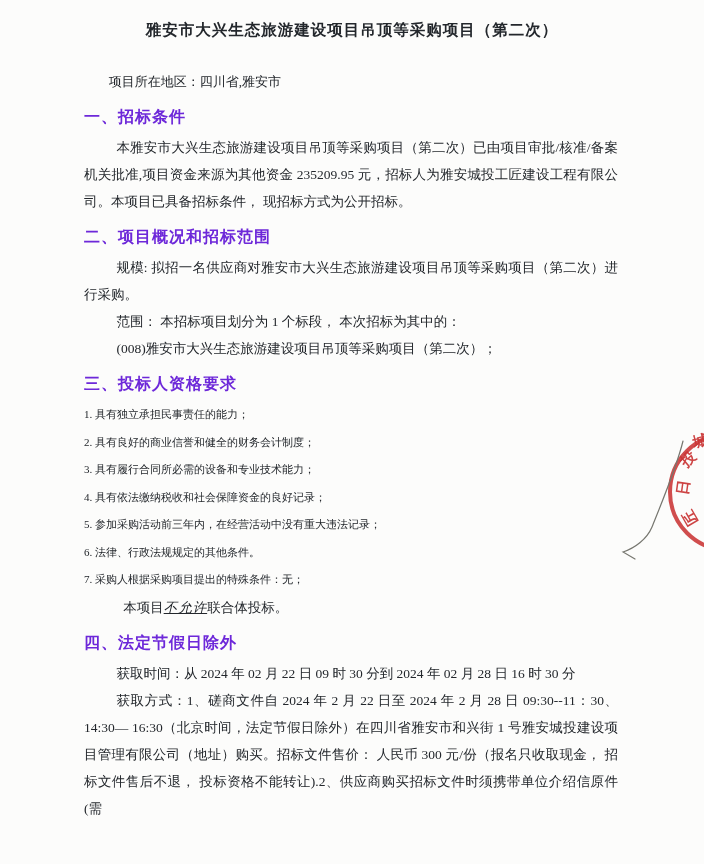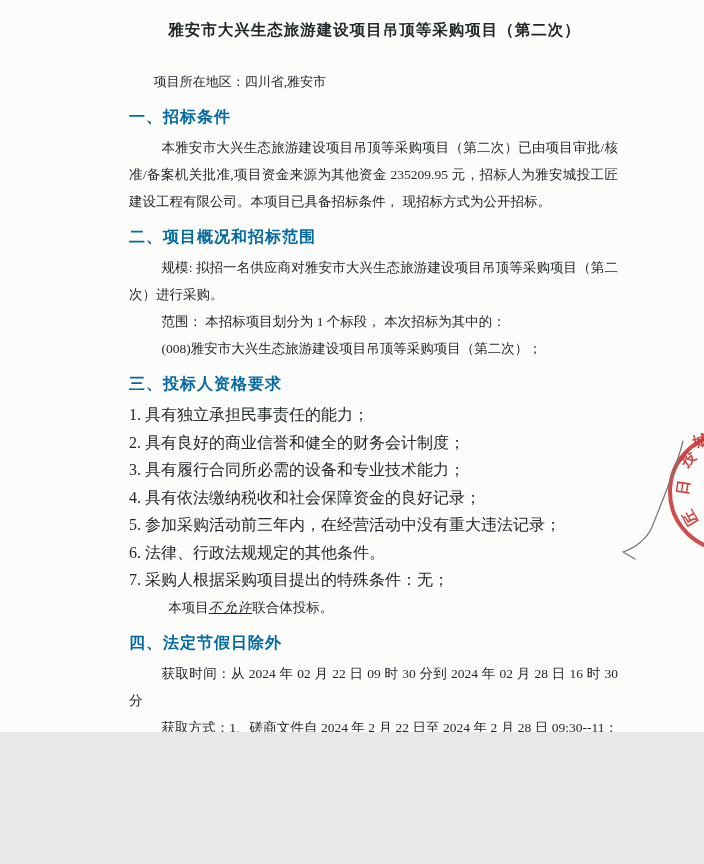--- a/index.html
+++ b/index.html
@@ -1,26 +1,25 @@
 <!DOCTYPE html>
 <html><head>
 <meta charset="utf-8">
 <style>
   * { margin: 0; padding: 0; box-sizing: border-box; }
   html, body { background: #e8e8e8; }
   .page {
     position: relative;
     width: 704px;
-    height: 732px;
+    height: 864px;
     margin: 0 auto;
     background: #fcfcfb;
     overflow: hidden;
     font-family: "Liberation Serif", "DejaVu Serif", serif;
     color: #23272c;
-    padding-left: 45px;
   }
   
   .doc-header { padding-top: 18px; text-align: center; }
   .doc-title {
     font-size: 15.5px;
     font-weight: bold;
     letter-spacing: 1px;
     line-height: 24px;
   }
   .doc-subtitle {
@@ -38,30 +37,30 @@
     margin-left: 1.9em;
     font-size: 13px;
     line-height: 27px;
   }
   h2.sec-heading {
     font-size: 16px;
     font-weight: bold;
     letter-spacing: 1px;
     line-height: 27px;
     margin: 8px 0 4px 0;
-    color: #0369a1;
+    color: #6d28d9;
   }
   .para {
     font-size: 13.5px;
     line-height: 27px;
     text-align: justify;
   }
   .indent { text-indent: 2.4em; }
   .item {
-    font-size: 16px;
+    font-size: 11px;
     line-height: 27.5px;
     text-align: justify;
   }
   .jv-line {
     font-size: 13.5px;
     line-height: 27px;
     margin-left: 2.9em;
   }
   .jv-em { font-style: italic; letter-spacing: 1px; text-decoration: underline; }
   

